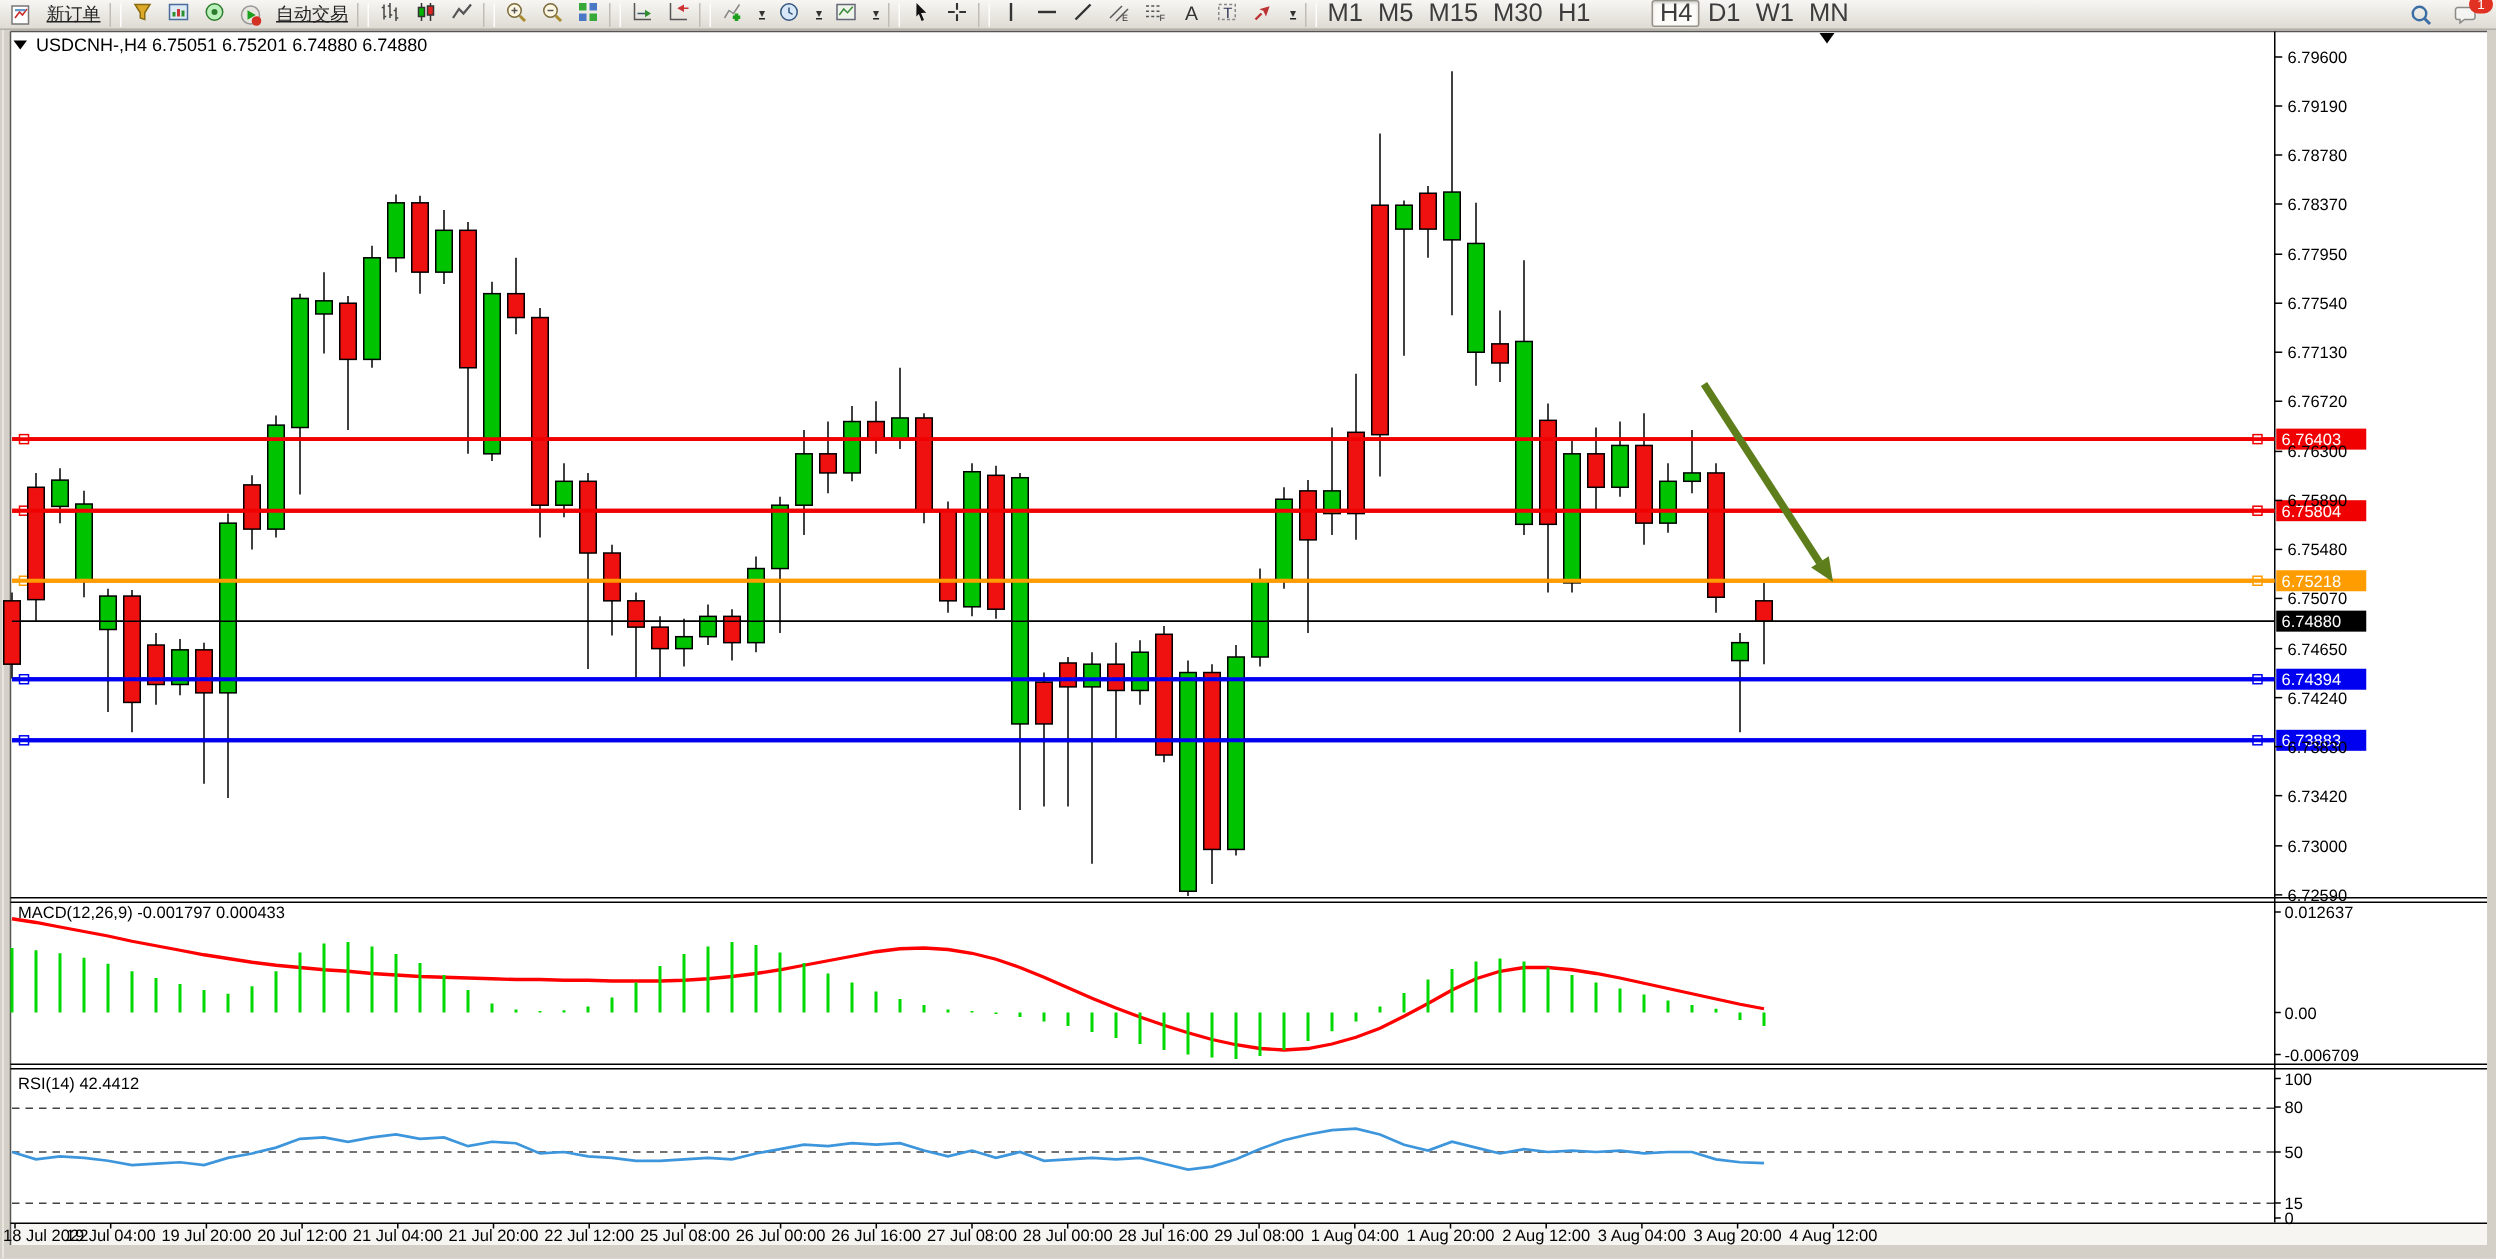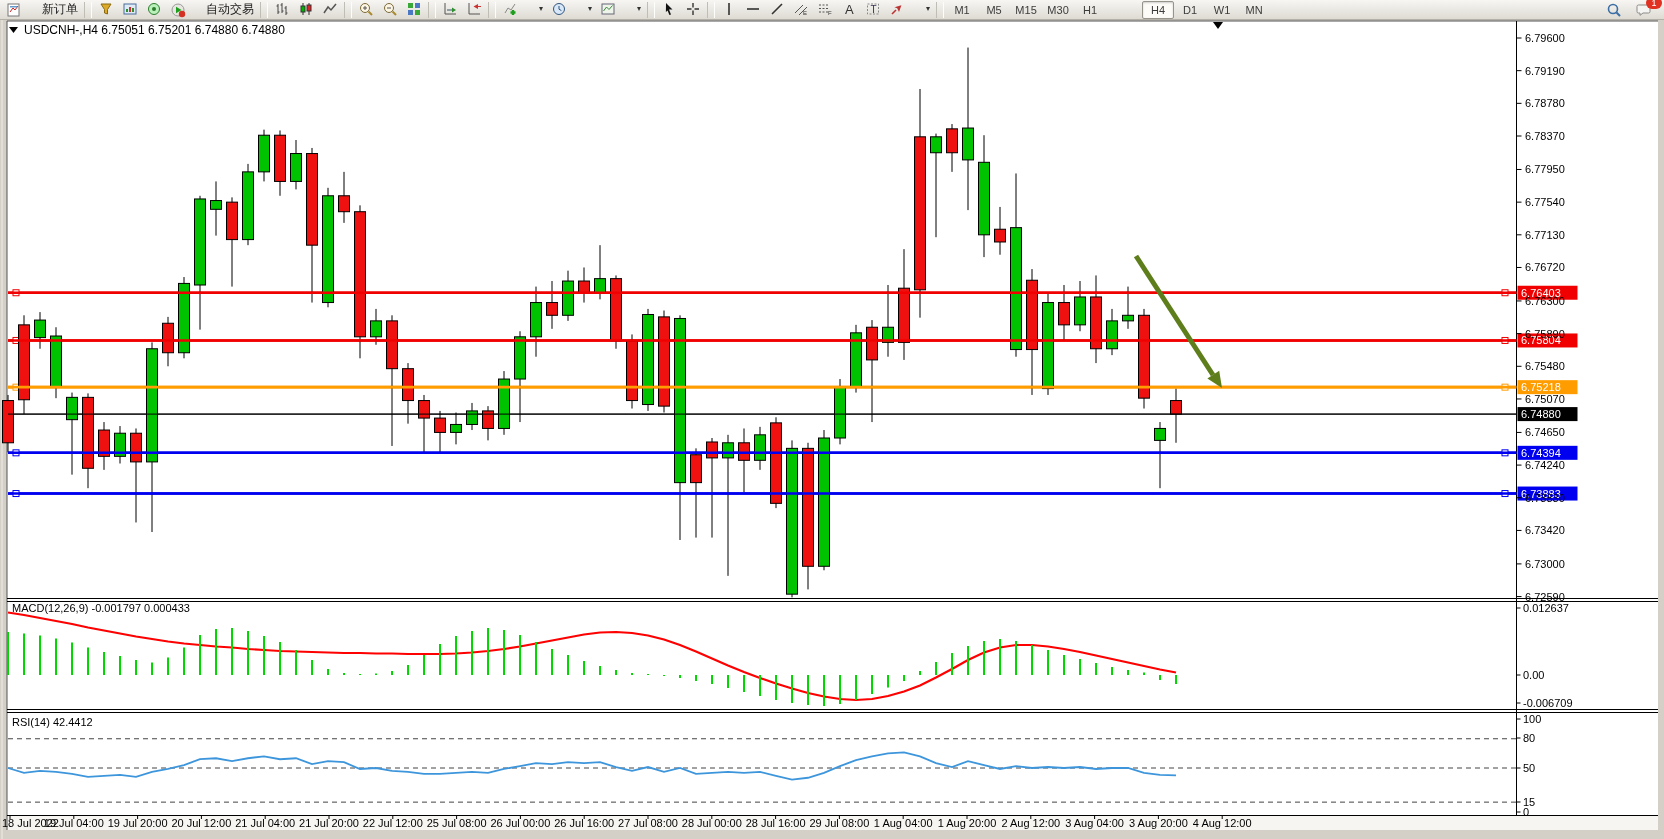--- a/index.html
+++ b/index.html
@@ -2,28 +2,28 @@
 <html><head>
 <meta charset="utf-8">
 <style>
   html,body{margin:0;padding:0;background:#d4d0c8;}
   .app{position:relative;width:1664px;height:839px;background:#d4d0c8;
        font-family:"Liberation Sans",sans-serif;overflow:hidden;}
   
   .toolbar{position:absolute;top:0;left:0;right:0;height:20px;
     background:linear-gradient(#f7f6f3,#dedbd3);border-bottom:1px solid #b3b0a8;
     display:flex;align-items:center;padding:0 2px;box-sizing:border-box;white-space:nowrap;}
-  .tbtn{height:18px;display:inline-flex;align-items:center;gap:20px;padding:0 3px;
-    border:1px solid transparent;border-radius:2px;font-size:12px;color:#222;cursor:default;}
+  .tbtn{height:18px;display:inline-flex;align-items:center;gap:9px;padding:0 3px;
+    border:1px solid transparent;border-radius:2px;font-size:12px;color:#222;cursor:default;text-decoration:underline;}
   .tbtn svg{display:block;}
   .tb-label{font-size:12px;}
   .sep{width:6px;height:16px;margin:0 2px;border-left:1px solid #c0bdb5;border-right:1px solid #fdfdfc;}
   .caret{font-size:8px;color:#333;margin-left:1px;}
   .tf{height:16px;min-width:22px;display:inline-flex;align-items:center;justify-content:center;
-    font-size:11px;color:#3c3c3c;padding:0 4px;border:1px solid transparent;border-radius:2px;text-align:right;}
+    font-size:17px;color:#3c3c3c;padding:0 4px;border:1px solid transparent;border-radius:2px;text-align:right;}
   .tf.active{background:#fcfbf8;border:1px solid #96938b;box-shadow:inset 0 1px 2px rgba(0,0,0,.18);margin-left:36px;}
   .tb-right{margin-left:auto;display:inline-flex;align-items:center;gap:6px;padding-right:6px;}
   .badge-wrap{position:relative;display:inline-block;}
   .badge{position:absolute;top:-4px;right:-7px;background:#e03123;color:#fff;font-size:9px;
     min-width:12px;height:12px;line-height:12px;text-align:center;border-radius:7px;padding:0 2px;}
   
   .chart-wrap{position:absolute;top:20px;left:0;width:1664px;height:819px;}
   svg text{font-family:"Liberation Sans",sans-serif;}
 </style>
 </head>

